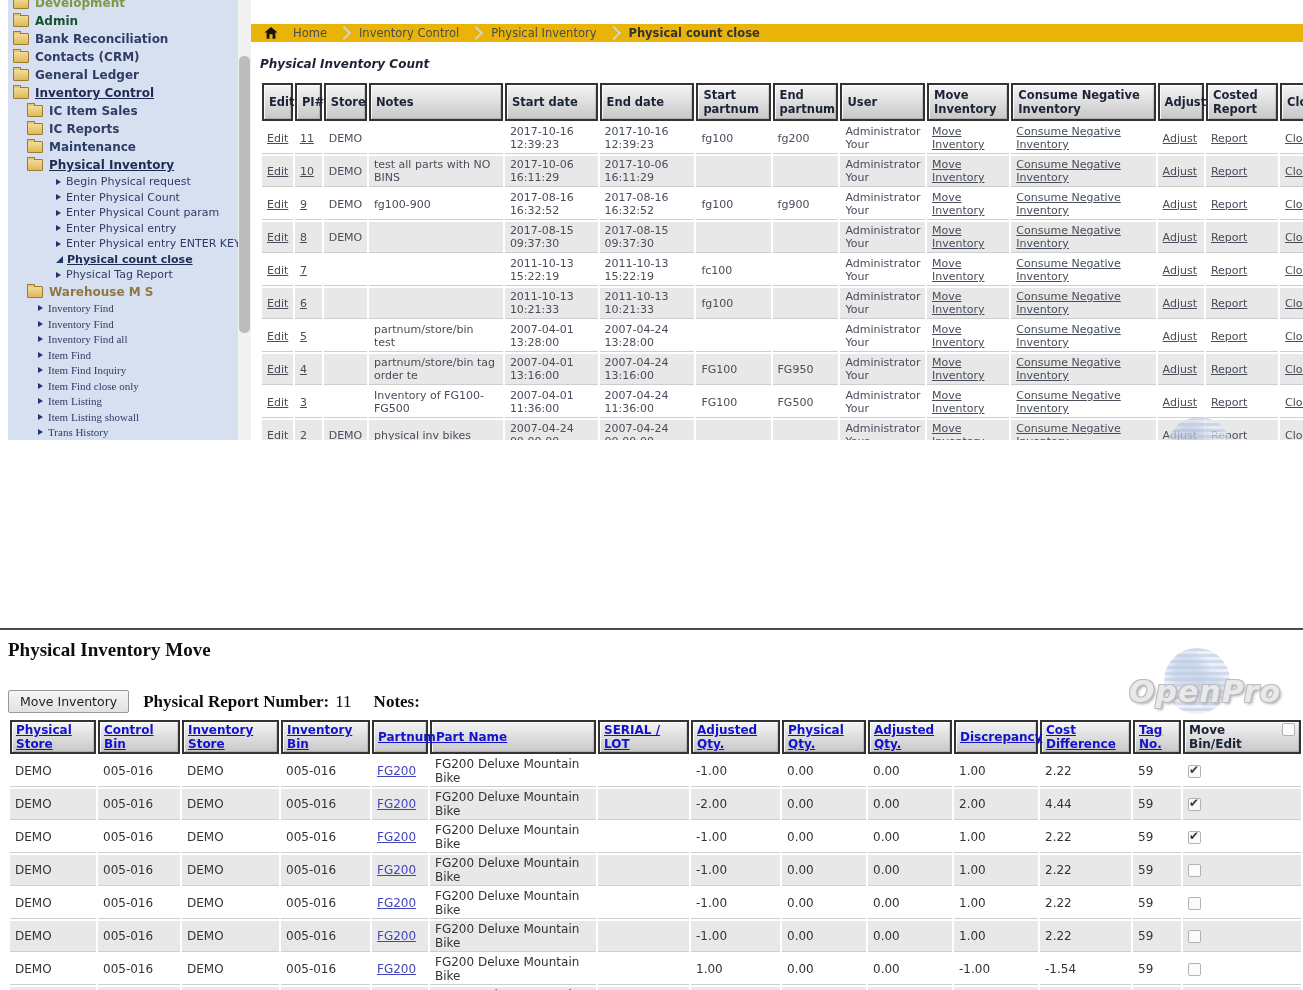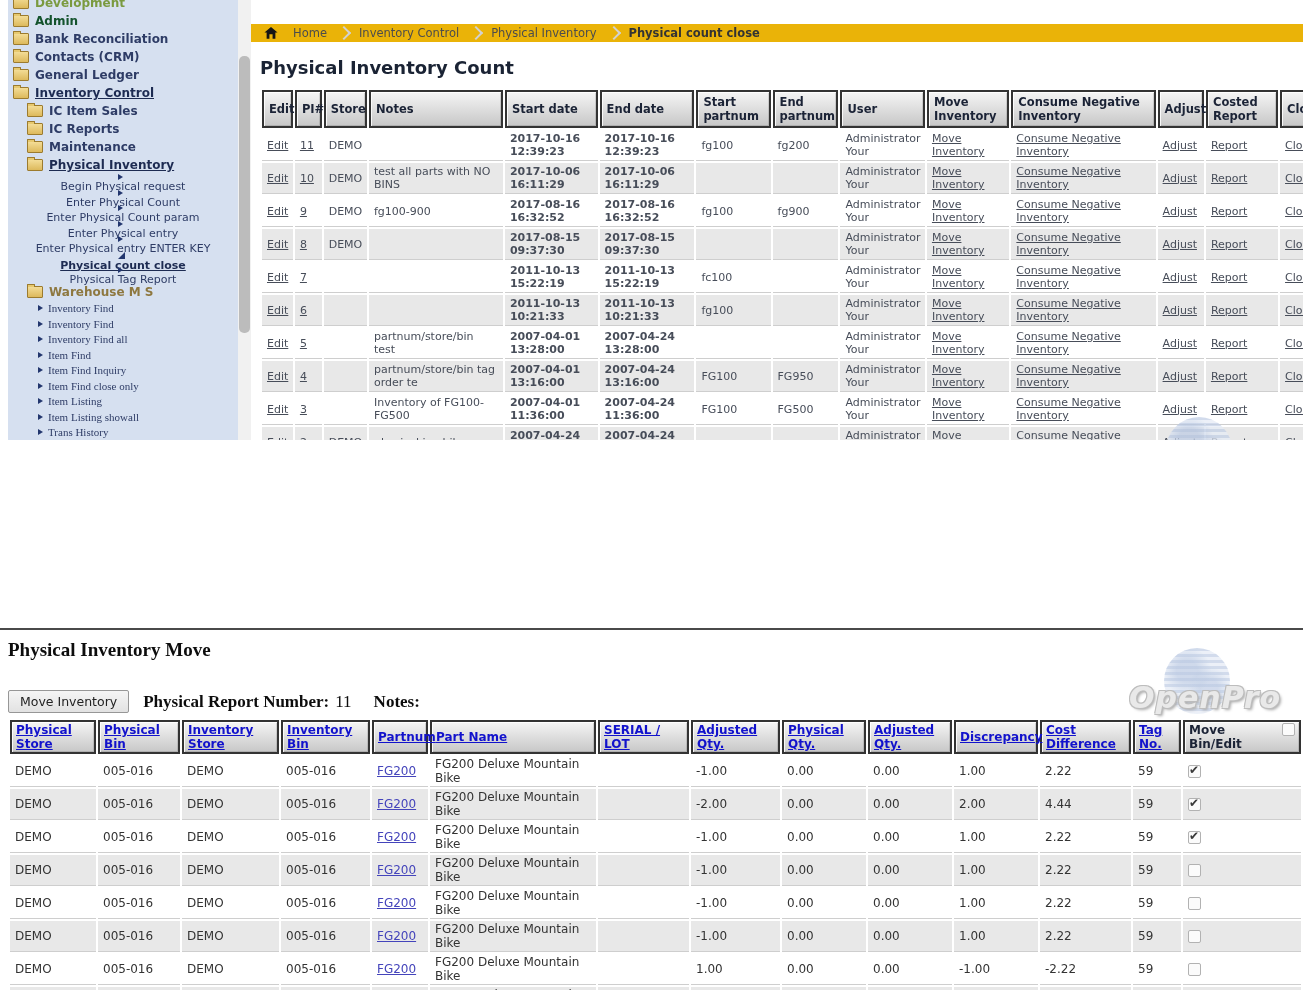--- a/index.html
+++ b/index.html
@@ -8,21 +8,21 @@
     background:#fff;font-family:"DejaVu Sans","Liberation Sans",sans-serif;
   }
   
   .top-frame{position:absolute;left:8px;top:0;width:1303px;height:440px;overflow:hidden;background:#fff;}
   .sidebar{position:absolute;left:0;top:0;width:230px;height:440px;background:#d6e0f0;overflow:hidden;}
   .tree{list-style:none;margin:-6px 0 0 0;padding:0;}
   .tree li{display:flex;align-items:center;white-space:nowrap;}
   .tree li.lvl1{padding-left:5px;height:18px;}
   .tree li.lvl2{padding-left:19px;height:18px;}
   .tree li.lvl3{padding-left:30px;height:15.5px;font-family:Liberation Serif, serif;}
-  .tree li.lvl4{height:15.5px;flex-direction:column;}
+  .tree li.lvl4{padding-left:48px;height:15.5px;}
   .tree-label{color:#2e3c66;font-size:11px;text-decoration:none;cursor:pointer;}
   li.folder .tree-label{font-weight:bold;font-size:12px;}
   li.active .tree-label{font-weight:bold;text-decoration:underline;color:#1d2b52;}
   .folder-icon{position:relative;width:14px;height:10px;flex:none;margin-right:6px;
     background:linear-gradient(#f3dc96,#ddb95c);border:1px solid #9c7b2e;border-radius:1px;}
   .folder-icon::before{content:"";position:absolute;top:-3px;left:-1px;width:6px;height:2px;
     background:#e7c96f;border:1px solid #9c7b2e;border-bottom:none;border-radius:1px 1px 0 0;}
   .arrow-icon{width:0;height:0;flex:none;margin-right:5px;
     border-left:5px solid #22366e;border-top:3px solid transparent;border-bottom:3px solid transparent;}
   li.open .arrow-icon{border:none;border-bottom:7px solid #22366e;border-left:7px solid transparent;margin-right:4px;}
@@ -32,36 +32,36 @@
   
   .crumbbar{height:18px;background:#eab308;display:flex;align-items:center;padding-left:13px;
     color:#4c4c4c;font-size:11.5px;margin-top:24px;}
   .home-ic{width:14px;height:14px;margin-right:9px;flex:none;}
   .crumb-item{display:flex;align-items:center;}
   .crumb-sep{width:8px;height:8px;border-top:2px solid #d2d2d2;border-right:2px solid #d2d2d2;
     transform:rotate(45deg);margin:0 4px 0 10px;flex:none;}
   .crumb-item:first-child .crumb-sep{display:none;}
   .crumb-label{padding:0 2px 0 6px;cursor:pointer;}
   .crumb-label.bold{font-weight:bold;color:#333;cursor:default;}
-  .section-title{margin:15px 16px 10px 9px;font-size:18px;font-weight:bold;color:#1a2334;}
+  .section-title{margin:15px 16px 10px 9px;font-size:12px;font-weight:bold;color:#1a2334;font-style:italic;}
   
   table.grid{border-collapse:separate;border-spacing:2px;table-layout:fixed;}
   table.grid th{background:linear-gradient(#f5f5f5,#c7c7c7);border:2px solid #333;
     box-shadow:inset 1px 1px 0 rgba(255,255,255,.85), inset -1px -1px 0 rgba(0,0,0,.12);
     color:#1b2336;font-weight:bold;text-align:left;vertical-align:middle;padding:2px 5px;}
   table.grid td{vertical-align:middle;padding:2px 5px;border-bottom:1px solid #cecece;
     overflow:hidden;}
   table.grid tbody tr:nth-child(odd) td{background:#fff;}
   table.grid tbody tr:nth-child(even) td{background:#e8e8e8;}
   
   #count-table{margin-left:9px;width:1120px;font-size:11px;color:#474d59;}
   #count-table th{font-size:11.5px;height:30px;}
   #count-table td{height:25px;}
   #count-table a{color:#474d59;text-decoration:underline;cursor:pointer;}
-  .dline{display:block;line-height:13px;font-weight:bold;}
+  .dline{display:block;line-height:13px;}
   
   .bottom-frame{position:absolute;left:0;top:628px;width:1303px;height:362px;background:#fff;
     border-top:2px solid #4a4a4a;overflow:hidden;}
   .move-title{margin:9px 0 0 8px;font-family:"Liberation Serif","DejaVu Serif",serif;
     font-size:19px;font-weight:bold;color:#0d0d0d;}
   .controls{position:absolute;left:8px;top:60px;display:flex;align-items:center;}
   .btn{font-family:"DejaVu Sans",sans-serif;font-size:12.5px;color:#222;background:linear-gradient(#f5f5f5,#e2e2e2);
     border:1px solid #979797;border-radius:2px;padding:3px 11px;cursor:pointer;}
   .rpt-label{font-family:"Liberation Serif","DejaVu Serif",serif;font-size:17px;font-weight:bold;
     color:#0d0d0d;margin-left:14px;}
@@ -79,21 +79,21 @@
   input.cb:checked::after{content:"\2714";position:absolute;left:0px;top:-3px;font-size:12px;color:#3a3a3a;}
   
   .logo{position:absolute;width:136px;height:70px;pointer-events:none;}
   .logo .globe{width:66px;height:66px;border-radius:50%;margin:0 auto;opacity:.75;
     background:
       radial-gradient(circle at 35% 35%, rgba(160,180,215,.55) 0 18%, transparent 40%),
       radial-gradient(circle at 68% 60%, rgba(160,180,215,.5) 0 15%, transparent 35%),
       repeating-linear-gradient(0deg,#e6ecf6 0 3px,#c3d0e6 3px 6px);}
   .logo .logo-text{position:absolute;left:0;right:0;top:26px;text-align:center;
     font-size:30px;font-weight:bold;font-style:italic;letter-spacing:1px;color:#e9e9e9;
-    text-shadow:-1px -1px 0 #bdbdbd,1px -1px 0 #bdbdbd,-1px 1px 0 #bdbdbd,1px 1px 0 #bdbdbd,2px 2px 3px #aaa;margin-top:6px;}
+    text-shadow:-1px -1px 0 #bdbdbd,1px -1px 0 #bdbdbd,-1px 1px 0 #bdbdbd,1px 1px 0 #bdbdbd,2px 2px 3px #aaa;}
   .logo.top-partial{right:44px;top:417px;}
   .logo.bottom-logo{right:38px;top:18px;}
 </style>
 </head>
 <body>
 
 <div class="top-frame">
 
   <div class="sidebar">
     <ul class="tree">
@@ -579,21 +579,21 @@
       <col style="width:84px">
         <col style="width:84px">
         <col style="width:84px">
         <col style="width:91px">
       <col style="width:48px">
         <col style="width:118px">
     </colgroup>
     <thead>
       <tr>
         <th><a>Physical Store</a></th>
-        <th><a>Physical Bin</a></th>
+        <th><a>Control Bin</a></th>
         <th><a>Inventory Store</a></th>
         <th><a>Inventory Bin</a></th>
         <th><a>Partnum</a></th>
         <th><a>Part Name</a></th>
         <th><a>SERIAL / LOT</a></th>
         <th><a>Adjusted Qty.</a></th>
         <th><a>Physical Qty.</a></th>
         <th><a>Adjusted Qty.</a></th>
         <th><a>Discrepancy</a></th>
         <th><a>Cost Difference</a></th>
@@ -706,21 +706,21 @@
     <td>005-016</td>
     <td>DEMO</td>
     <td>005-016</td>
     <td><a class="pn">FG200</a></td>
     <td>FG200 Deluxe Mountain Bike</td>
     <td></td>
     <td>1.00</td>
     <td>0.00</td>
     <td>0.00</td>
     <td>-1.00</td>
-    <td>-2.22</td>
+    <td>-1.54</td>
     <td>59</td>
     <td><input type="checkbox" class="cb" style=""></td>
   </tr>
         <tr>
     <td>DEMO</td>
     <td>005-013</td>
     <td>DEMO</td>
     <td>005-013</td>
     <td></td>
     <td>FG200 Deluxe Mountain Bike</td>

